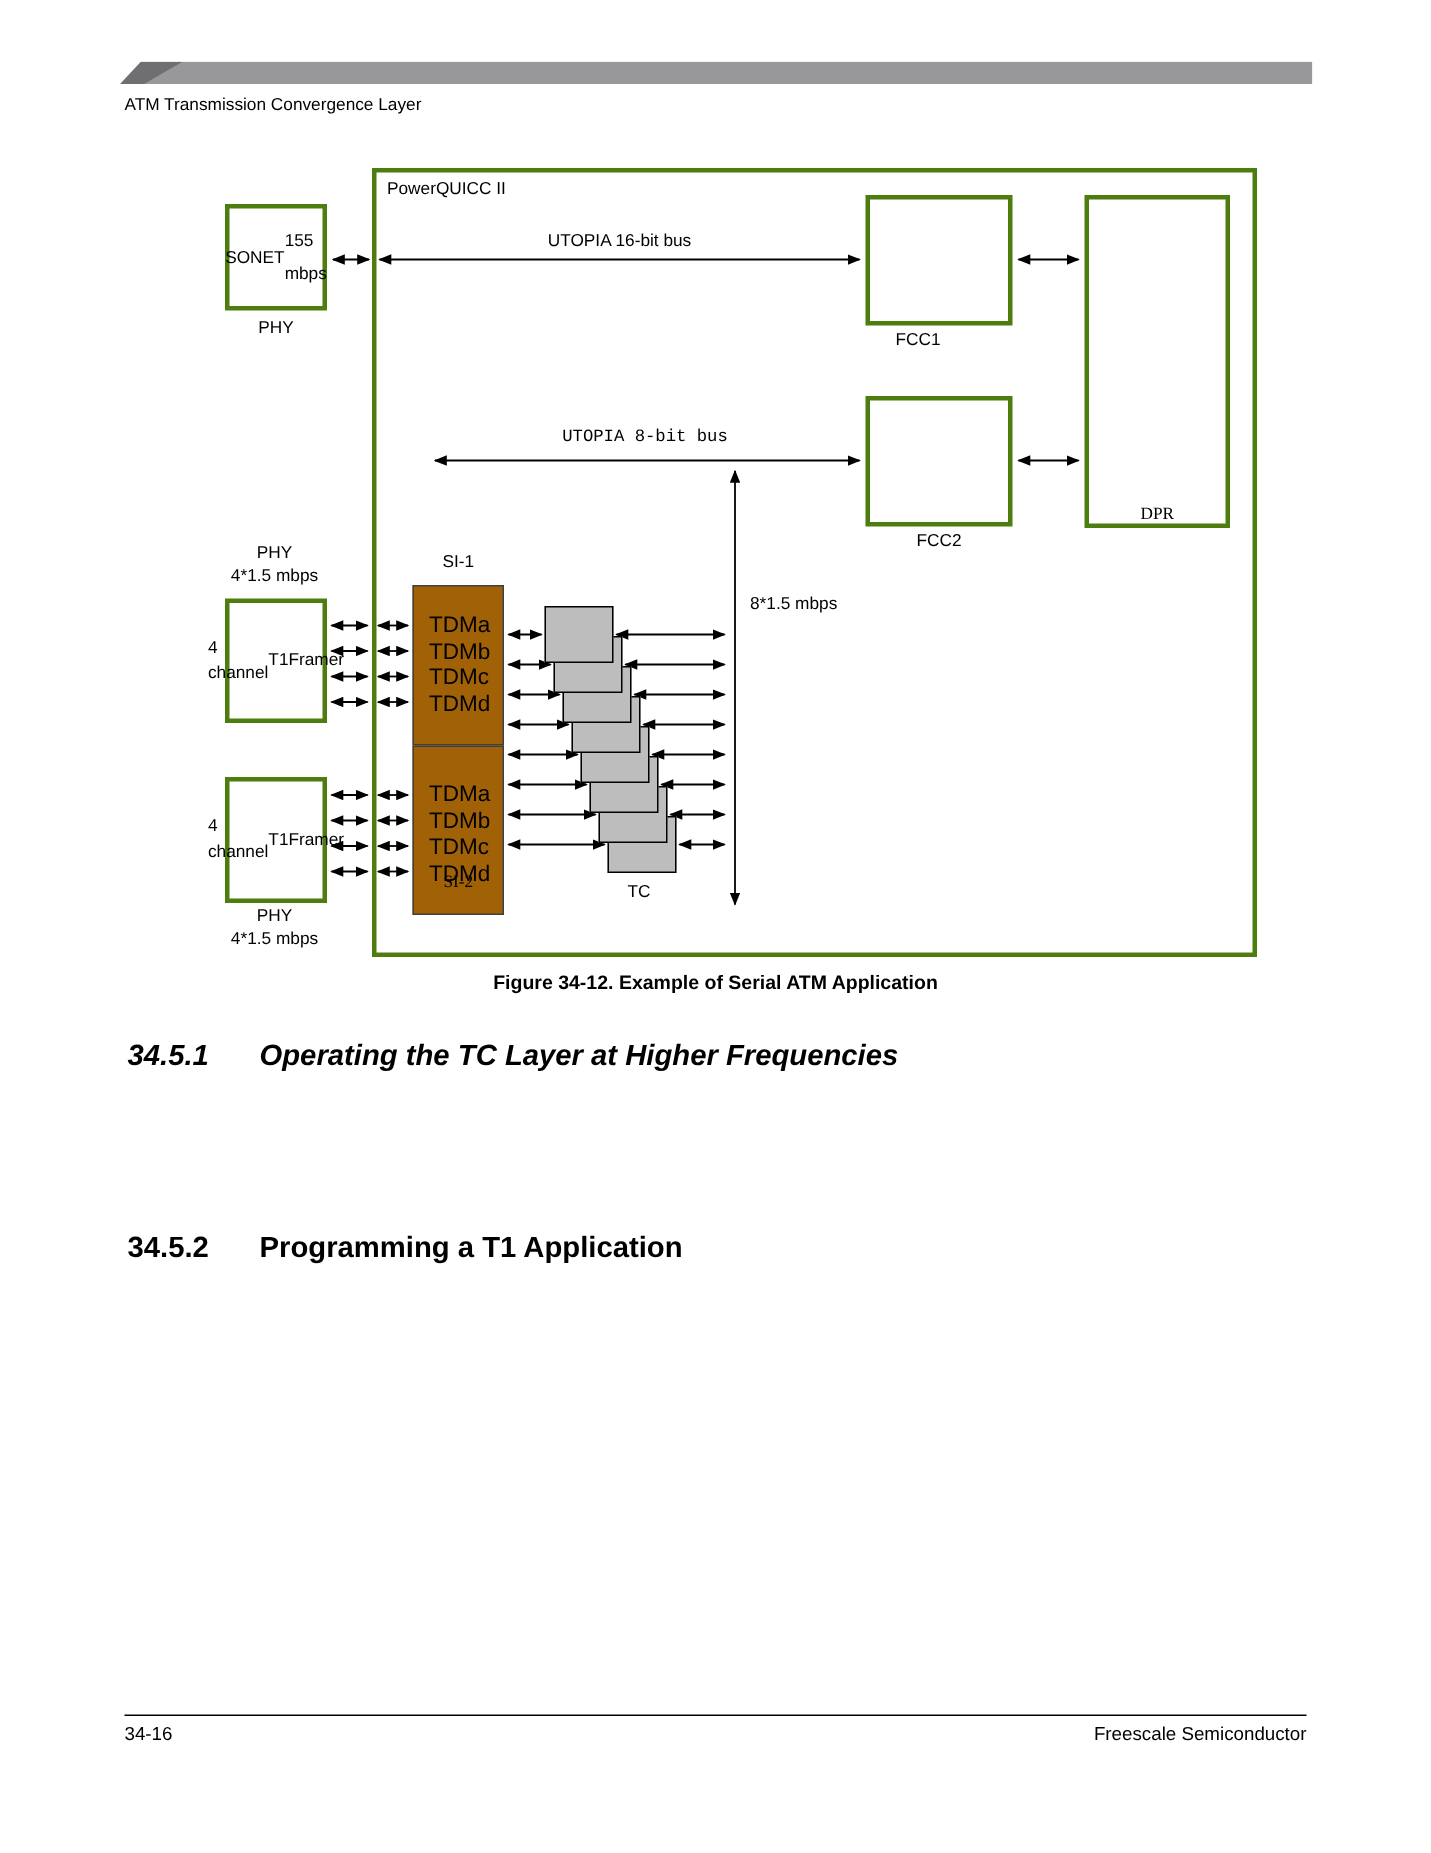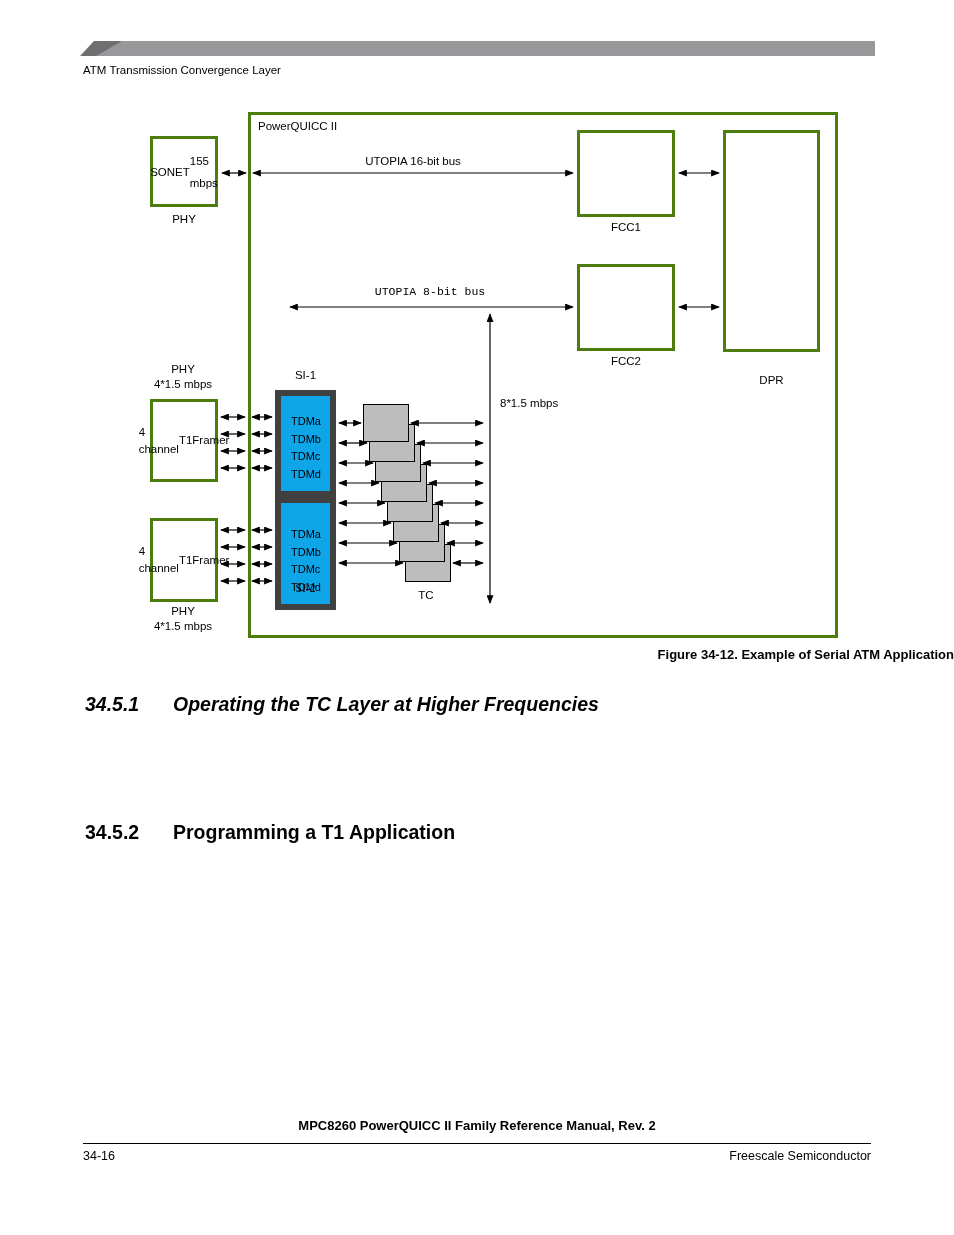--- a/index.html
+++ b/index.html
@@ -15,25 +15,25 @@
     background:#6f6f72; clip-path:polygon(14px 0,100% 0,calc(100% - 14px) 100%,0 100%); }
   .running-title { position:absolute; left:83px; top:64px; font-size:11.5px; font-weight:normal; }
 
   
   .box { position:absolute; border:3px solid #4d7c0f; background:#fff; font-size:11.5px;
     display:flex; flex-direction:row; align-items:center; justify-content:center; text-align:left; }
   .box.outer { background:transparent; display:block; }
   .lbl { position:absolute; font-size:11.5px; line-height:14px; white-space:nowrap; }
   .lbl.c { text-align:center; }
   .arrows { position:absolute; left:0; top:0; pointer-events:none; }
-  .si-box { position:absolute; border:6px solid #404040; background:#0ea5e9; font-size:11px;
+  .si-box { position:absolute; border:1px solid #404040; background:#a16207; font-size:15px;
     line-height:17.5px; padding-left:10px; }
   .tcbox { position:absolute; width:46px; height:38px; background:#bdbdbd; border:1px solid #000; }
 
-  .caption { position:absolute; left:0; top:647px; width:954px; text-align:right;
+  .caption { position:absolute; left:0; top:647px; width:954px; text-align:center;
     font-size:13px; font-weight:bold; }
 
   .heading { position:absolute; left:85px; font-size:19.5px; font-weight:bold;
     line-height:23px; white-space:nowrap; }
   .heading .num { display:inline-block; width:88px; }
 
   .footer-title { position:absolute; left:0; top:1118px; width:954px; text-align:center;
     font-size:13px; font-weight:bold; }
   .footer-rule { position:absolute; left:83px; top:1143px; width:788px; height:1px; background:#000; }
   .footer-page { position:absolute; left:83px; top:1149px; font-size:12.5px; }
@@ -121,25 +121,25 @@
     <div>SONET</div>
     <div>155 mbps</div>
   </div>
   <div class="lbl c" style="left:150px; top:212px; width:68px;">PHY</div>
 
   <div class="lbl c" style="left:298px; top:154px; width:230px;">UTOPIA 16-bit bus</div>
   <div class="lbl c" style="left:315px; top:285px; width:230px;font-family:Liberation Mono, monospace;">UTOPIA 8-bit bus</div>
   <div class="lbl" style="left:500px; top:396px;">8*1.5 mbps</div>
 
   <div class="box" style="left:577px; top:130px; width:98px; height:87px;"></div>
-  <div class="lbl c" style="left:577px; top:220px; width:98px;">FCC1</div>
+  <div class="lbl c" style="left:563px; top:220px; width:98px;">FCC1</div>
   <div class="box" style="left:577px; top:264px; width:98px; height:87px;"></div>
   <div class="lbl c" style="left:577px; top:354px; width:98px;">FCC2</div>
   <div class="box" style="left:723px; top:130px; width:97px; height:222px;"></div>
-  <div class="lbl c" style="left:723px; top:373px; width:97px;">DPR</div>
+  <div class="lbl c" style="left:723px; top:336px; width:97px;font-family:Liberation Serif, serif;">DPR</div>
 
   <div class="lbl c" style="left:139px; top:362px; width:88px; line-height:15px;">
     <div>PHY</div>
     <div>4*1.5 mbps</div>
   </div>
   <div class="box" style="left:150px; top:399px; width:68px; height:83px; line-height:17px;">
     <div>4 channel</div>
     <div>T1</div>
     <div>Framer</div>
   </div>
@@ -181,18 +181,17 @@
 
   <div class="caption">Figure 34-12. Example of Serial ATM Application</div>
 
   <div class="heading" style="top:693px;font-style:italic;">
     <span class="num">34.5.1</span><span>Operating the TC Layer at Higher Frequencies</span>
   </div>
   <div class="heading" style="top:821px;">
     <span class="num">34.5.2</span><span>Programming a T1 Application</span>
   </div>
 
-  <div class="footer-title">MPC8260 PowerQUICC II Family Reference Manual, Rev. 2</div>
   <div class="footer-rule"></div>
   <div class="footer-page">34-16</div>
   <div class="footer-vendor">Freescale Semiconductor</div>
 
 </div>
 
 </body></html>

